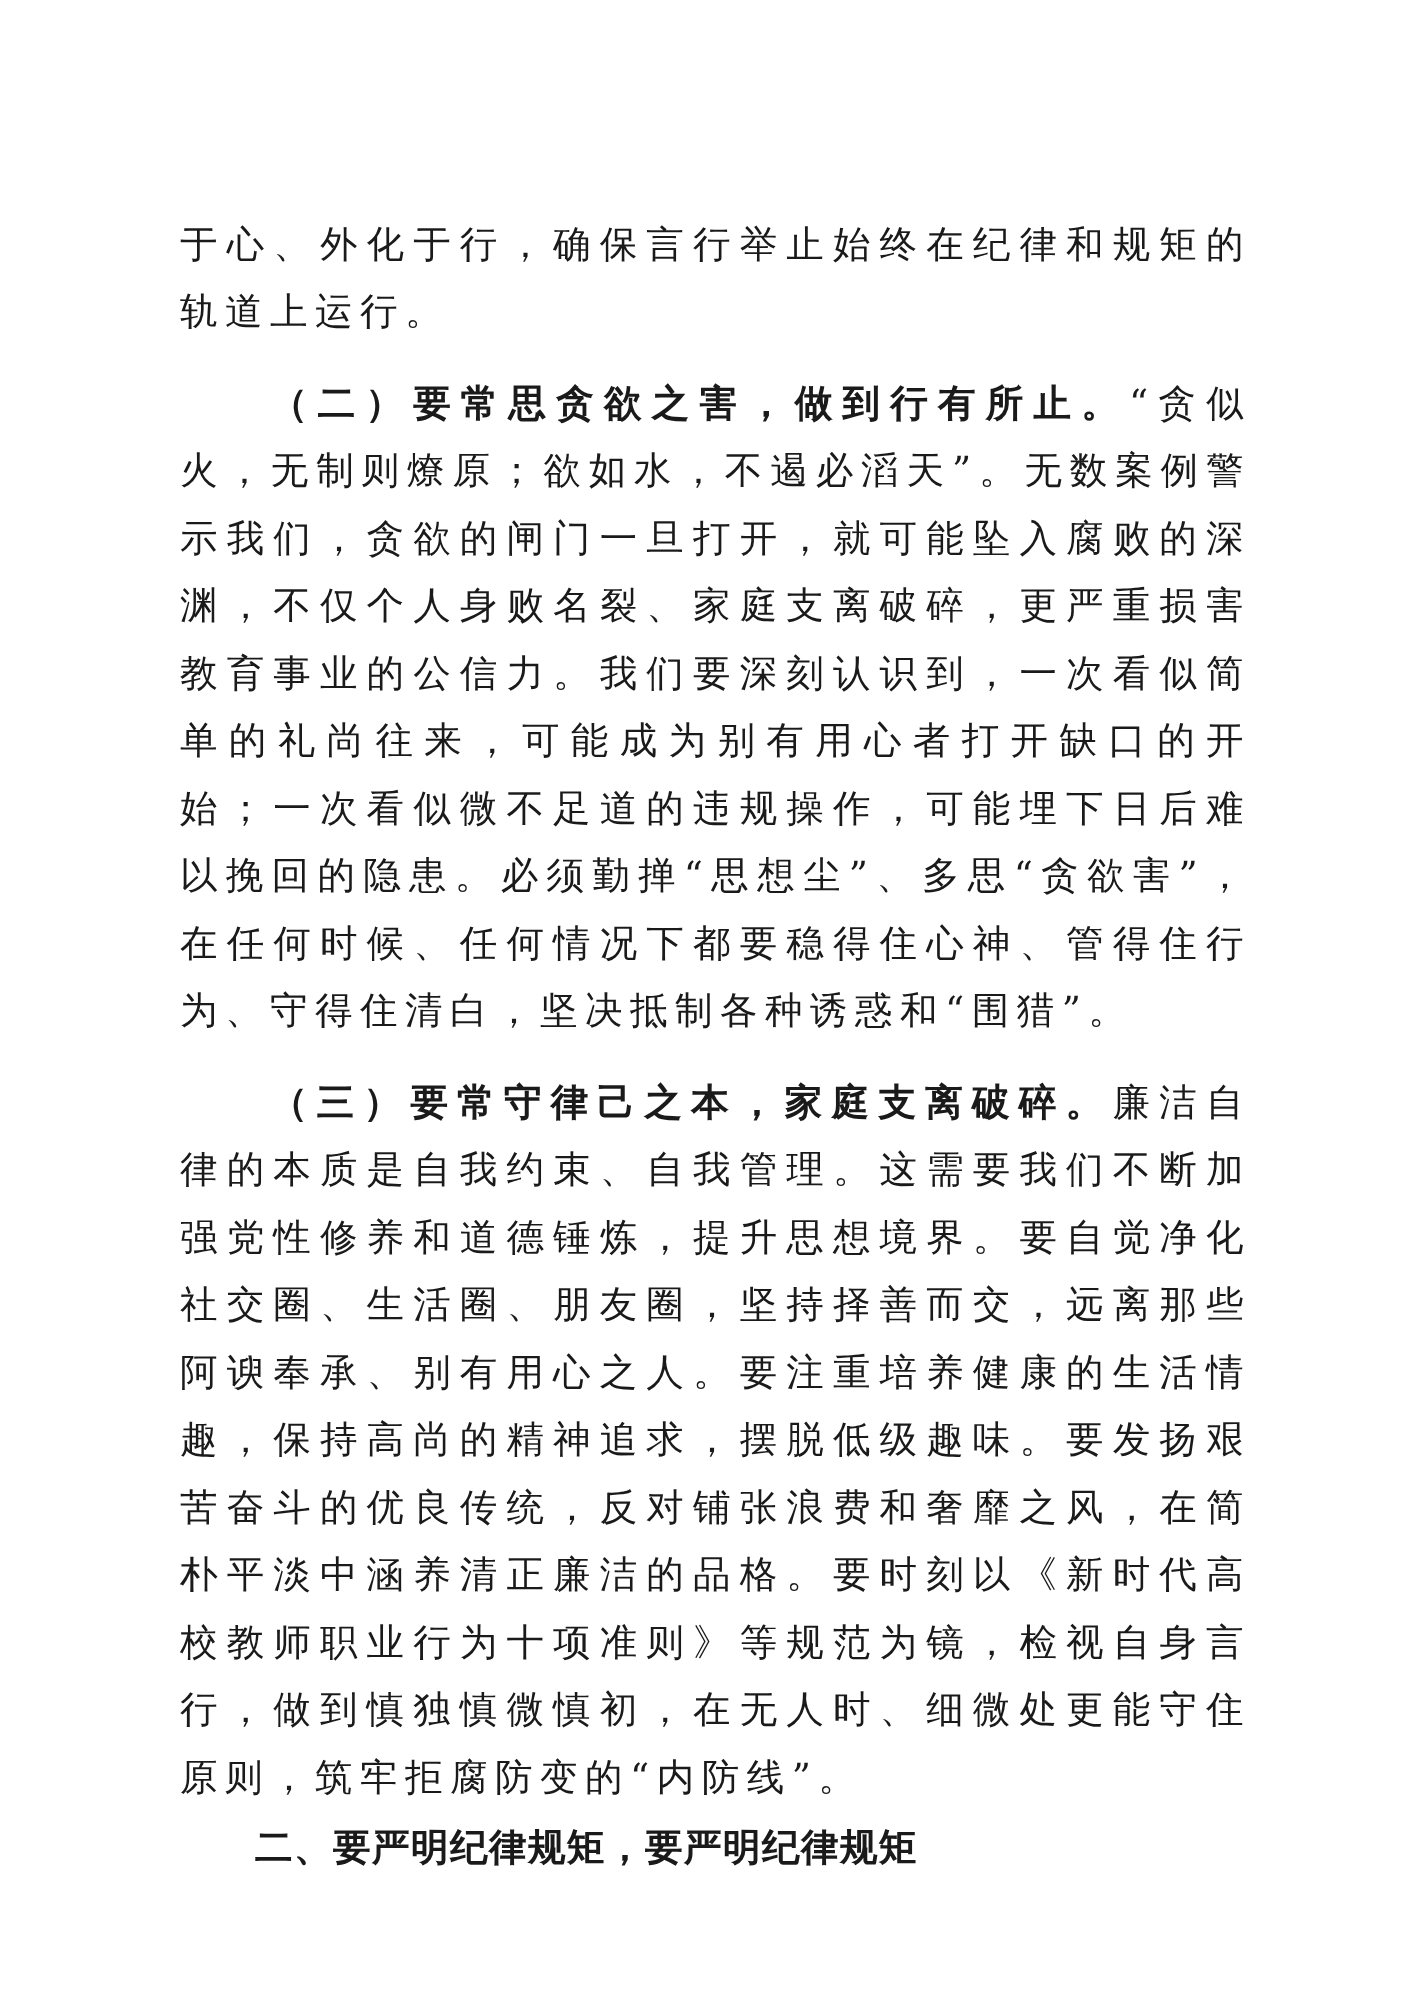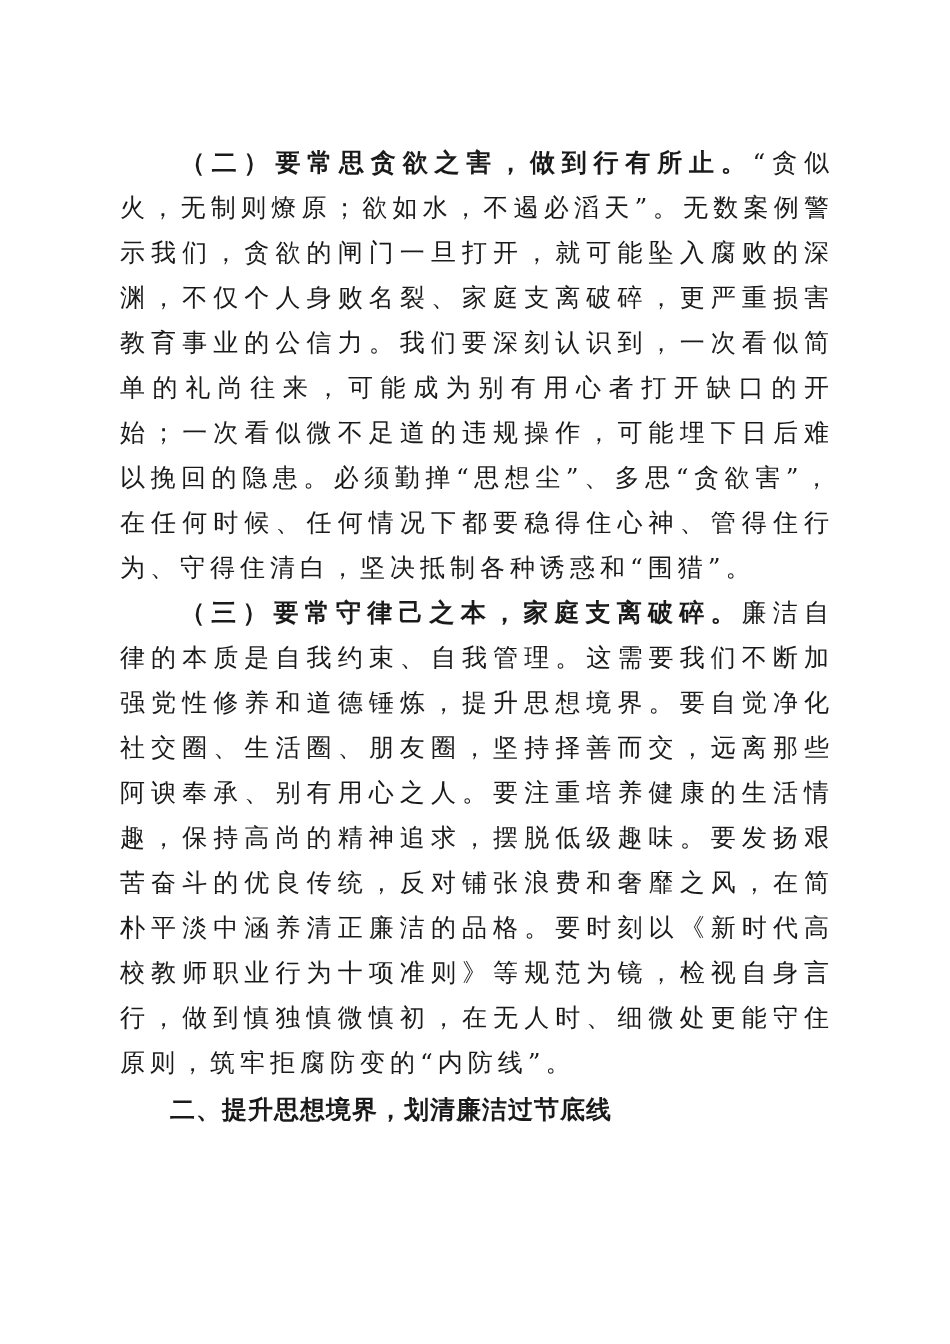--- a/index.html
+++ b/index.html
@@ -13,37 +13,40 @@
     color: #1a1a1a;
     font-size: 25px;
     line-height: 45px;
   }
   .para {
     margin: 0;
     text-align: justify;
     text-justify: inter-character;
     letter-spacing: 5px;
   }
-  .indent { text-indent: 60px; }
+  .indent { text-indent: 60px; margin-top: 16px; }
   .lead { font-weight: bold; }
   .heading {
     margin: 0;
     padding-left: 50px;
     font-family: "DejaVu Sans", "Liberation Sans", sans-serif;
     font-weight: bold;
     font-size: 25px;
     letter-spacing: 1px;
     line-height: 45px;
     margin-top: 2px;
   }
 </style>
 </head>
 <body>
 
 <div class="page">
+  <p class="para">
+    <span>于心、外化于行，确保言行举止始终在纪律和规矩的轨道上运行。</span>
+  </p>
   <p class="para indent">
     <span class="lead">（二）要常思贪欲之害，做到行有所止。</span><span>“贪似火，无制则燎原；欲如水，不遏必滔天”。无数案例警示我们，贪欲的闸门一旦打开，就可能坠入腐败的深渊，不仅个人身败名裂、家庭支离破碎，更严重损害教育事业的公信力。我们要深刻认识到，一次看似简单的礼尚往来，可能成为别有用心者打开缺口的开始；一次看似微不足道的违规操作，可能埋下日后难以挽回的隐患。必须勤掸“思想尘”、多思“贪欲害”，在任何时候、任何情况下都要稳得住心神、管得住行为、守得住清白，坚决抵制各种诱惑和“围猎”。</span>
   </p>
   <p class="para indent">
     <span class="lead">（三）要常守律己之本，家庭支离破碎。</span><span>廉洁自律的本质是自我约束、自我管理。这需要我们不断加强党性修养和道德锤炼，提升思想境界。要自觉净化社交圈、生活圈、朋友圈，坚持择善而交，远离那些阿谀奉承、别有用心之人。要注重培养健康的生活情趣，保持高尚的精神追求，摆脱低级趣味。要发扬艰苦奋斗的优良传统，反对铺张浪费和奢靡之风，在简朴平淡中涵养清正廉洁的品格。要时刻以《新时代高校教师职业行为十项准则》等规范为镜，检视自身言行，做到慎独慎微慎初，在无人时、细微处更能守住原则，筑牢拒腐防变的“内防线”。</span>
   </p>
-  <h2 class="heading">二、提升思想境界，划清廉洁过节底线</h2>
+  <h2 class="heading">二、要严明纪律规矩，要严明纪律规矩</h2>
 </div>
 
 </body></html>

